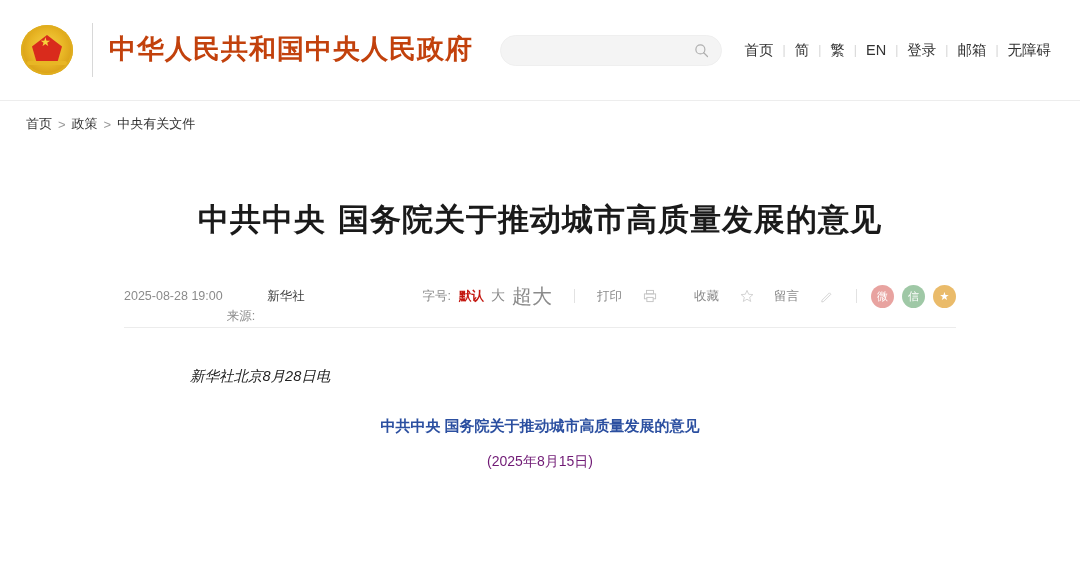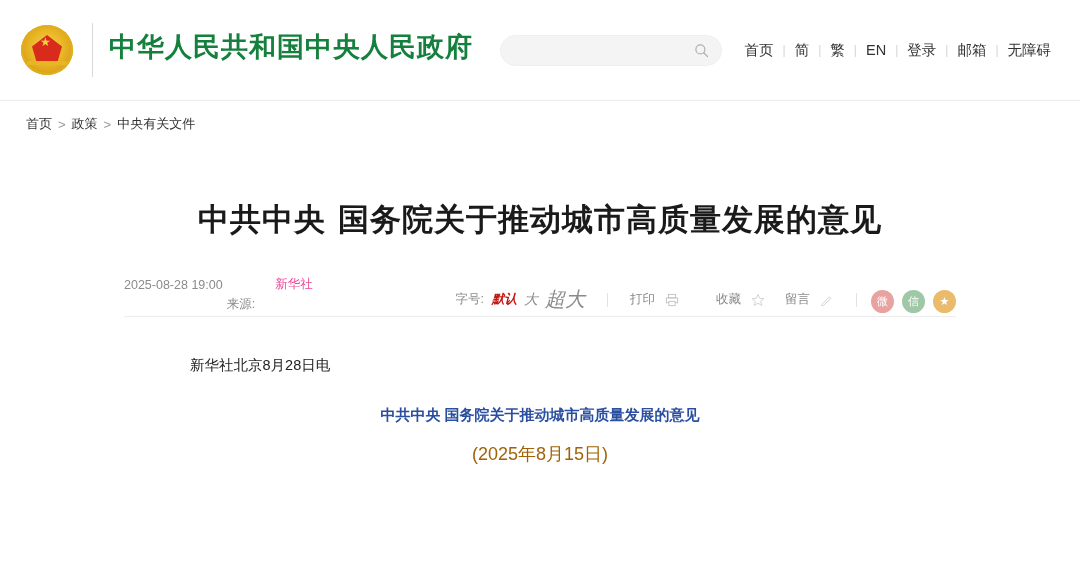--- a/index.html
+++ b/index.html
@@ -69,25 +69,25 @@
     height: 54px;
     background: #d8d8d8;
     margin: 0 16px 0 6px;
   }
   .brand-text {
     display: flex;
     flex-direction: column;
     justify-content: center;
   }
   .brand-title {
-    color: #15803d;
+    color: #c2410c;
     font-size: 27px;
     font-weight: bold;
     letter-spacing: 1px;
-    font-family: Liberation Mono, monospace;
+    font-family: Liberation Serif, serif;
     line-height: 1.15;
     text-align: right;
   }
   .brand-sub {
     color: #c3170f;
     font-size: 12.5px;
     letter-spacing: 0.5px;
     margin-top: 5px;
     font-family: "Liberation Sans", sans-serif;
   }
@@ -171,66 +171,65 @@
     font-weight: bold;
     color: #1a1a1a;
     margin-top: 52px;
     font-family: "DejaVu Sans", "Liberation Sans", sans-serif;
     letter-spacing: 1px;
   }
   .meta-row {
     margin-top: 38px;
     height: 34px;
     display: flex;
-    align-items: flex-end;
+    align-items: center;
     font-size: 12.5px;
     color: #8b8b8b;
     border-bottom: 1px solid #ececec;
-    padding-bottom: 3px;
+    padding-bottom: 14px;
   }
   .meta-left {
     display: flex;
     align-items: center;
     gap: 4px;
   }
   .meta-left .src-label { color: #8b8b8b; margin-top: 40px; }
-  .meta-left .src-value { color: #ec4899; margin-left: 16px; }
+  .meta-left .src-value { color: #404040; margin-left: 8px; }
   .meta-center {
     margin-left: auto;
     display: flex;
     align-items: center;
     gap: 8px;
     color: #8b8b8b;
   }
   .fontsize-group {
     display: flex;
     align-items: center;
     gap: 7px;
-    font-style: italic;
   }
   .fontsize-group .fs {
     color: #8b8b8b;
     cursor: pointer;
   }
   .fontsize-group .fs.active {
     color: #c3170f;
     font-weight: bold;
   }
   .fs-mid { font-size: 14px; }
   .fs-big { font-size: 20px; }
   .vline {
     width: 1px;
     height: 14px;
     background: #e2e2e2;
     margin: 0 14px;
   }
   .tool {
     display: flex;
     align-items: center;
-    gap: 10px;
+    gap: 21px;
     color: #8b8b8b;
   }
   .mini-icon {
     width: 14px;
     height: 14px;
     opacity: 0.6;
   }
   .meta-right {
     margin-left: 26px;
     display: flex;
@@ -255,32 +254,33 @@
     width: 700px;
     margin: 0 auto;
     padding-top: 34px;
     font-size: 14.5px;
     line-height: 2.0;
     color: #222;
   }
   .dateline {
     font-size: 14.5px;
     color: #222;
+    font-style: italic;
   }
   .doc-title {
     text-align: center;
     color: #2b4fa0;
     font-weight: bold;
     font-size: 15px;
     margin-top: 20px;
   }
   .doc-date {
     text-align: center;
-    color: #a16207;
-    font-size: 18px;
+    color: #701a75;
+    font-size: 14px;
     margin-top: 6px;
   }
   .para {
     text-indent: 2em;
     margin-top: 16px;
     text-align: justify;
   }
 </style>
 </head>
 <body>

